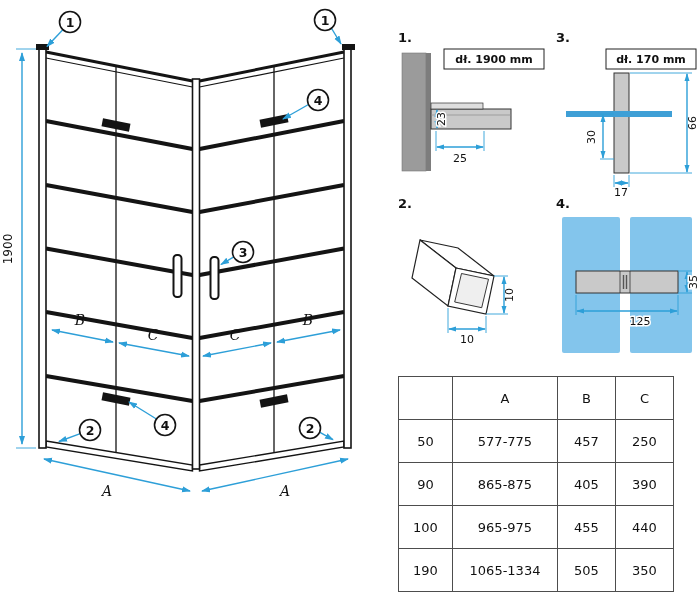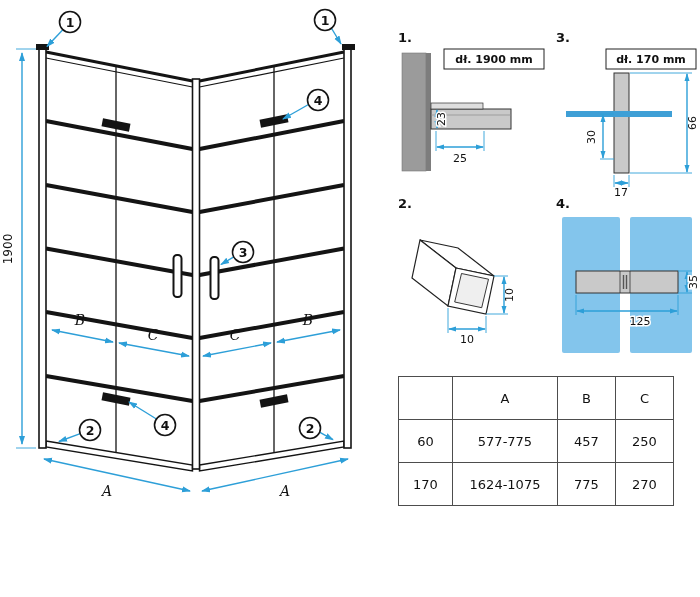--- a/index.html
+++ b/index.html
@@ -309,27 +309,39 @@
         <col style="width:58px">
     </colgroup>
     <tbody>
       <tr>
         <td></td>
         <td>A</td>
         <td>B</td>
         <td>C</td>
       </tr>
       <tr>
-        <td>60</td>
+        <td>50</td>
         <td>577-775</td>
         <td>457</td>
         <td>250</td>
       </tr>
       <tr>
-        <td>170</td>
-        <td>1624-1075</td>
-        <td>775</td>
-        <td>270</td>
+        <td>90</td>
+        <td>865-875</td>
+        <td>405</td>
+        <td>390</td>
+      </tr>
+      <tr>
+        <td>100</td>
+        <td>965-975</td>
+        <td>455</td>
+        <td>440</td>
+      </tr>
+      <tr>
+        <td>190</td>
+        <td>1065-1334</td>
+        <td>505</td>
+        <td>350</td>
       </tr>
     </tbody>
   </table>
 
 </div>
 
 </body></html>

